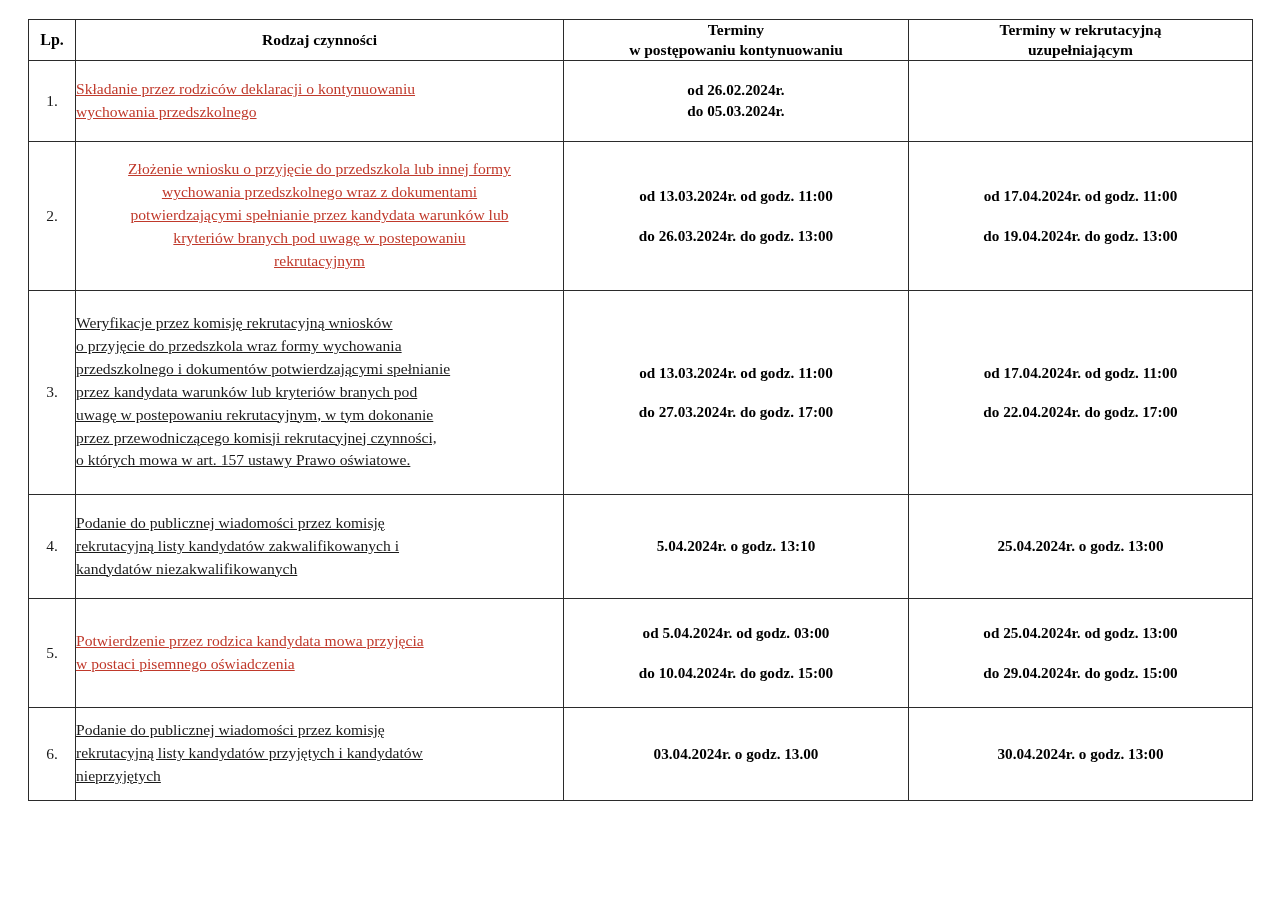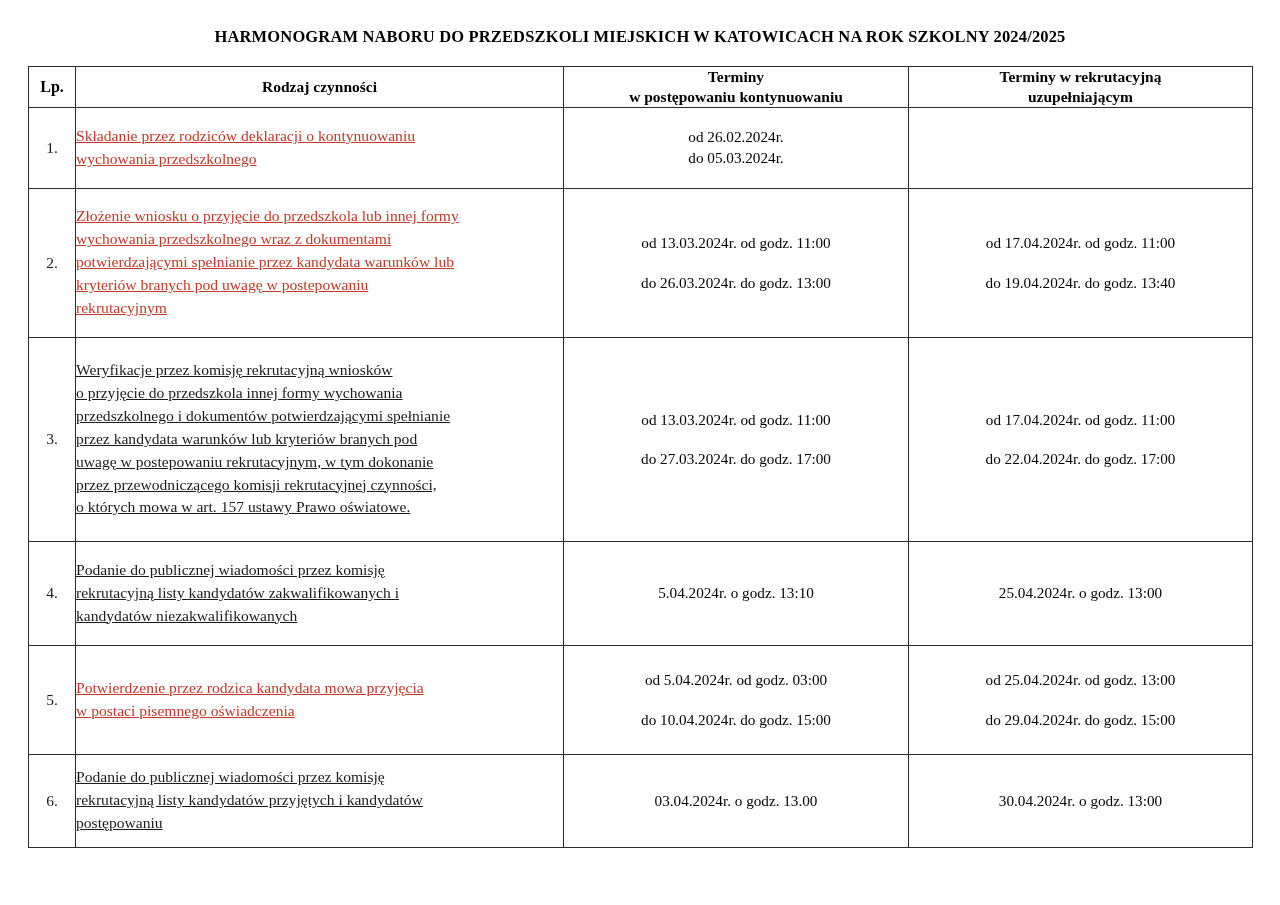--- a/index.html
+++ b/index.html
@@ -71,46 +71,45 @@
     line-height: 1.47;
     padding: 8px 10px 8px 16px;
     text-align: left;
     vertical-align: middle;
     text-decoration: underline;
   }
   td.activity.red { color: #c0392b; }
   td.activity.red .line { color: #c0392b; }
   td.dates {
     text-align: center;
-    font-weight: normal;
+    font-weight: bold;
     font-size: 15.2px;
     line-height: 1.42;
     padding: 8px 6px;
     color: #000;
     vertical-align: middle;
   }
   td.dates .gap { display: block; height: 18px; }
   td.dates .dline { display: block; white-space: nowrap; }
   td.dates.tight .dline { line-height: 1.33; }
   .line { display: block; }
 
   
   tr.r1 td { height: 80px; }
-  tr.r2 td { height: 148px; }
+  tr.r2 td { height: 148px; text-align: center; }
   tr.r3 td { height: 203px; }
   tr.r4 td { height: 103px; }
   tr.r5 td { height: 108px; }
   tr.r6 td { height: 92px; }
 </style>
 </head>
 <body>
 
 <div class="page">
 
-  <div class="doc-title">HARMONOGRAM NABORU DO PRZEDSZKOLI MIEJSKICH W KATOWICACH NA ROK SZKOLNY 2024/2025</div>
 
   <table class="schedule">
     <colgroup>
       <col class="c-lp">
       <col class="c-act">
       <col class="c-rec">
       <col class="c-sup">
     </colgroup>
     <thead>
       <tr>
@@ -149,28 +148,28 @@
             <span class="line">rekrutacyjnym</span>
           </td>
           <td class="dates">
             <span class="dline">od 13.03.2024r. od godz. 11:00</span>
             <span class="gap"></span>
             <span class="dline">do 26.03.2024r. do godz. 13:00</span>
           </td>
           <td class="dates">
             <span class="dline">od 17.04.2024r. od godz. 11:00</span>
             <span class="gap"></span>
-            <span class="dline">do 19.04.2024r. do godz. 13:40</span>
+            <span class="dline">do 19.04.2024r. do godz. 13:00</span>
           </td>
         </tr>
         <tr class="r3">
           <td class="lp">3.</td>
           <td class="activity">
             <span class="line">Weryfikacje przez komisję rekrutacyjną wniosków</span>
-            <span class="line">o przyjęcie do przedszkola innej formy wychowania</span>
+            <span class="line">o przyjęcie do przedszkola wraz formy wychowania</span>
             <span class="line">przedszkolnego  i dokumentów potwierdzającymi spełnianie</span>
             <span class="line">przez kandydata warunków lub kryteriów branych pod</span>
             <span class="line">uwagę w postepowaniu rekrutacyjnym,  w tym dokonanie</span>
             <span class="line">przez przewodniczącego komisji rekrutacyjnej czynności,</span>
             <span class="line">o których mowa w art. 157 ustawy Prawo oświatowe.</span>
           </td>
           <td class="dates">
             <span class="dline">od 13.03.2024r.  od godz. 11:00</span>
             <span class="gap"></span>
             <span class="dline">do 27.03.2024r.  do godz. 17:00</span>
@@ -210,21 +209,21 @@
             <span class="dline">od 25.04.2024r. od godz. 13:00</span>
             <span class="gap"></span>
             <span class="dline">do 29.04.2024r. do godz. 15:00</span>
           </td>
         </tr>
         <tr class="r6">
           <td class="lp">6.</td>
           <td class="activity">
             <span class="line">Podanie do publicznej wiadomości przez komisję</span>
             <span class="line">rekrutacyjną listy kandydatów przyjętych i kandydatów</span>
-            <span class="line">postępowaniu</span>
+            <span class="line">nieprzyjętych</span>
           </td>
           <td class="dates tight">
             <span class="dline">03.04.2024r.  o godz. 13.00</span>
           </td>
           <td class="dates tight">
             <span class="dline">30.04.2024r. o godz. 13:00</span>
           </td>
         </tr>
       </tbody>
   </table>

